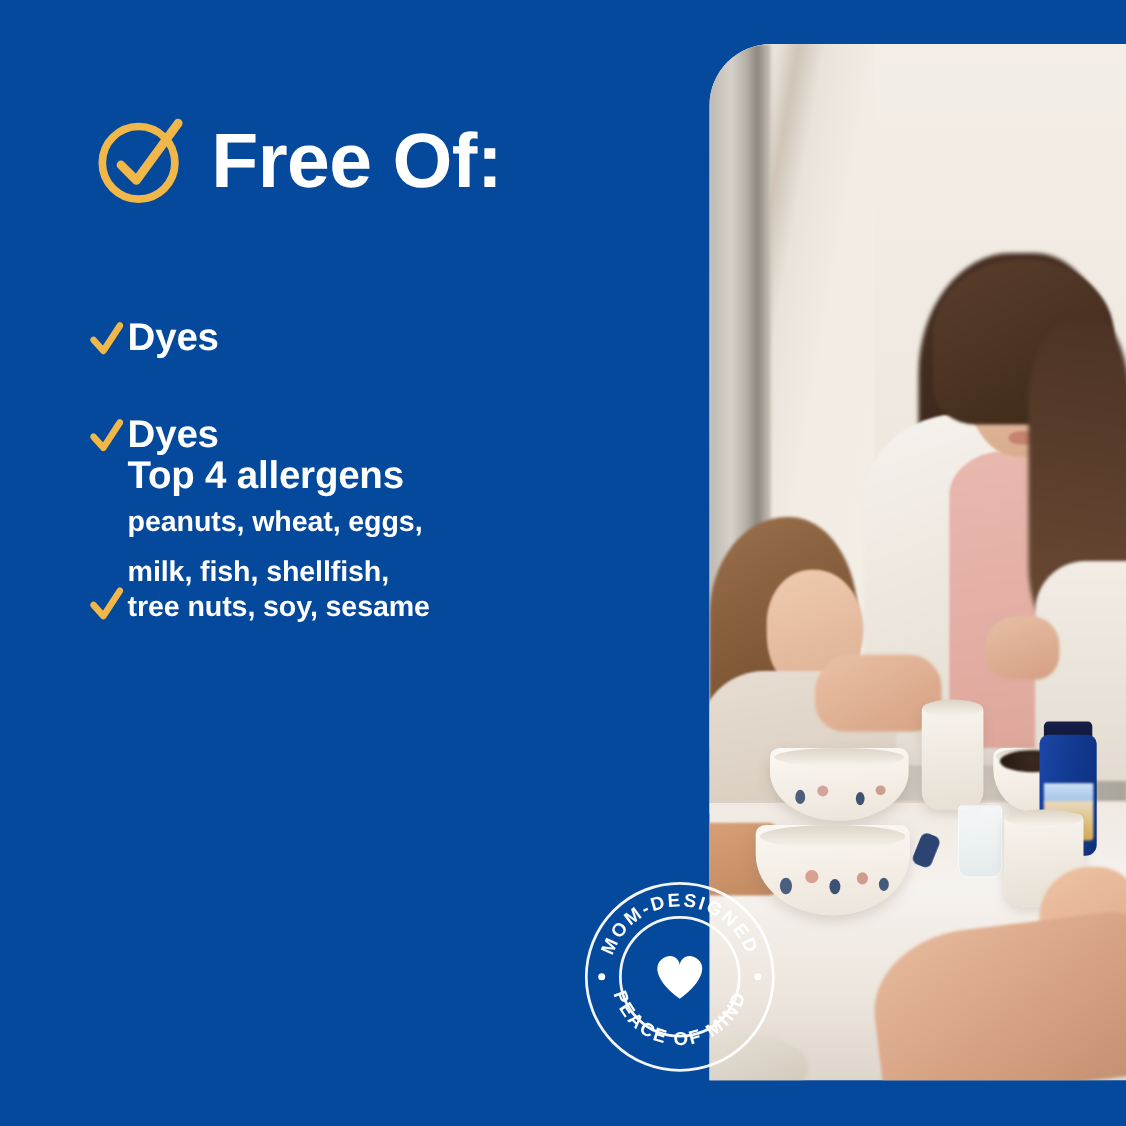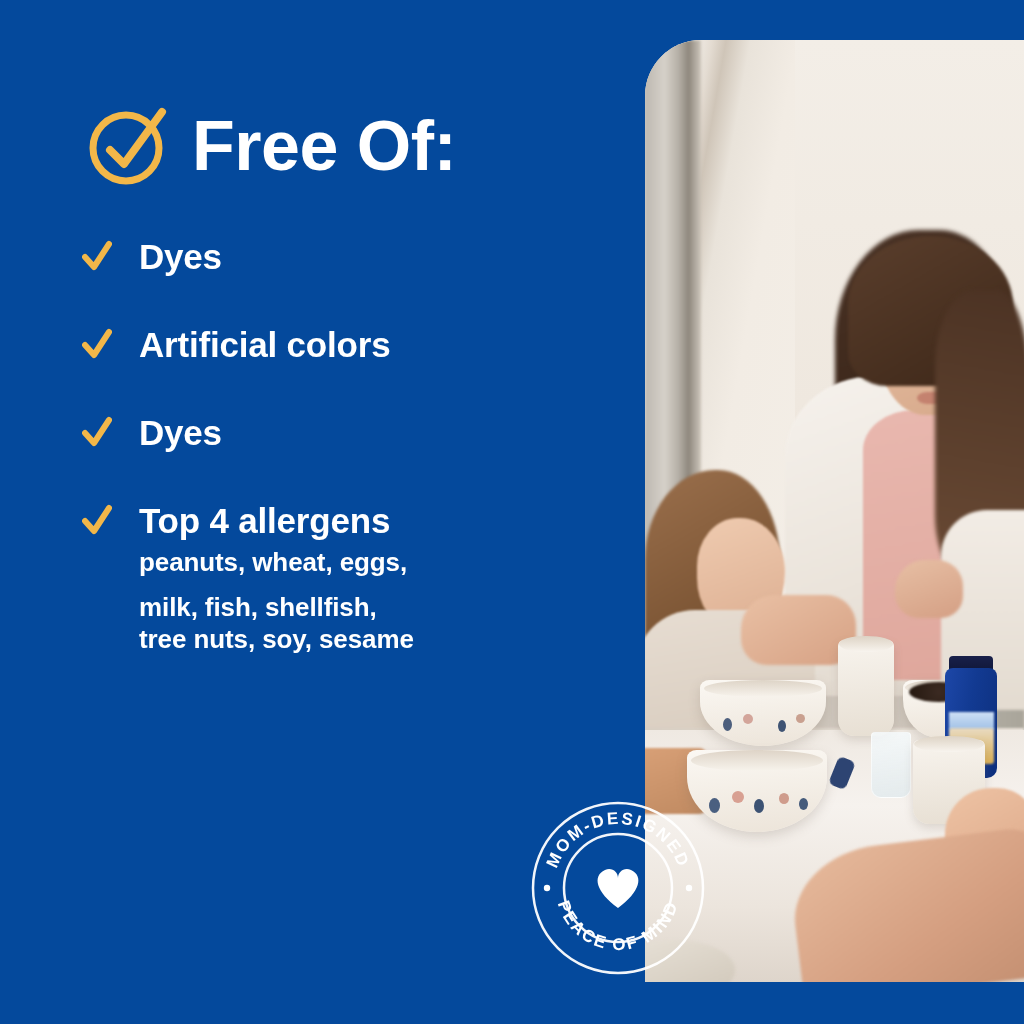--- a/index.html
+++ b/index.html
@@ -247,22 +247,22 @@
     letter-spacing: -0.5px;
     line-height: 1;
     white-space: nowrap;
   }
 
   .list { position: absolute; left: 82px; top: 238px; width: 520px; }
   .list-row {
     position: relative;
     height: 88px;
     display: flex;
-    align-items: flex-start;
-    gap: 27px;
+    align-items: flex-end;
+    gap: 4px;
   }
   .tick {
     width: 30px; height: 34px; flex: 0 0 30px;
     margin-top: 2px;
   }
   .item-label {
     color: #ffffff;
     font-size: 35px;
     font-weight: 700;
     line-height: 38px;
@@ -384,28 +384,20 @@
       <div class="list-row">
         <span class="tick">
           <svg viewBox="0 0 30 34" aria-hidden="true">
             <path d="M3 17 L12 27 L27 4" fill="none" stroke="#F2B749" stroke-width="6" stroke-linecap="round" stroke-linejoin="round"></path>
           </svg>
         </span>
         <span class="item-label">Dyes</span>
       </div>
 
 
-      <div class="list-row">
-        <span class="tick">
-          <svg viewBox="0 0 30 34" aria-hidden="true">
-            <path d="M3 17 L12 27 L27 4" fill="none" stroke="#F2B749" stroke-width="6" stroke-linecap="round" stroke-linejoin="round"></path>
-          </svg>
-        </span>
-        <span class="item-label">Artificial colors</span>
-      </div>
 
 
       <div class="list-row">
         <span class="tick">
           <svg viewBox="0 0 30 34" aria-hidden="true">
             <path d="M3 17 L12 27 L27 4" fill="none" stroke="#F2B749" stroke-width="6" stroke-linecap="round" stroke-linejoin="round"></path>
           </svg>
         </span>
         <span class="item-label">Dyes</span>
       </div>

